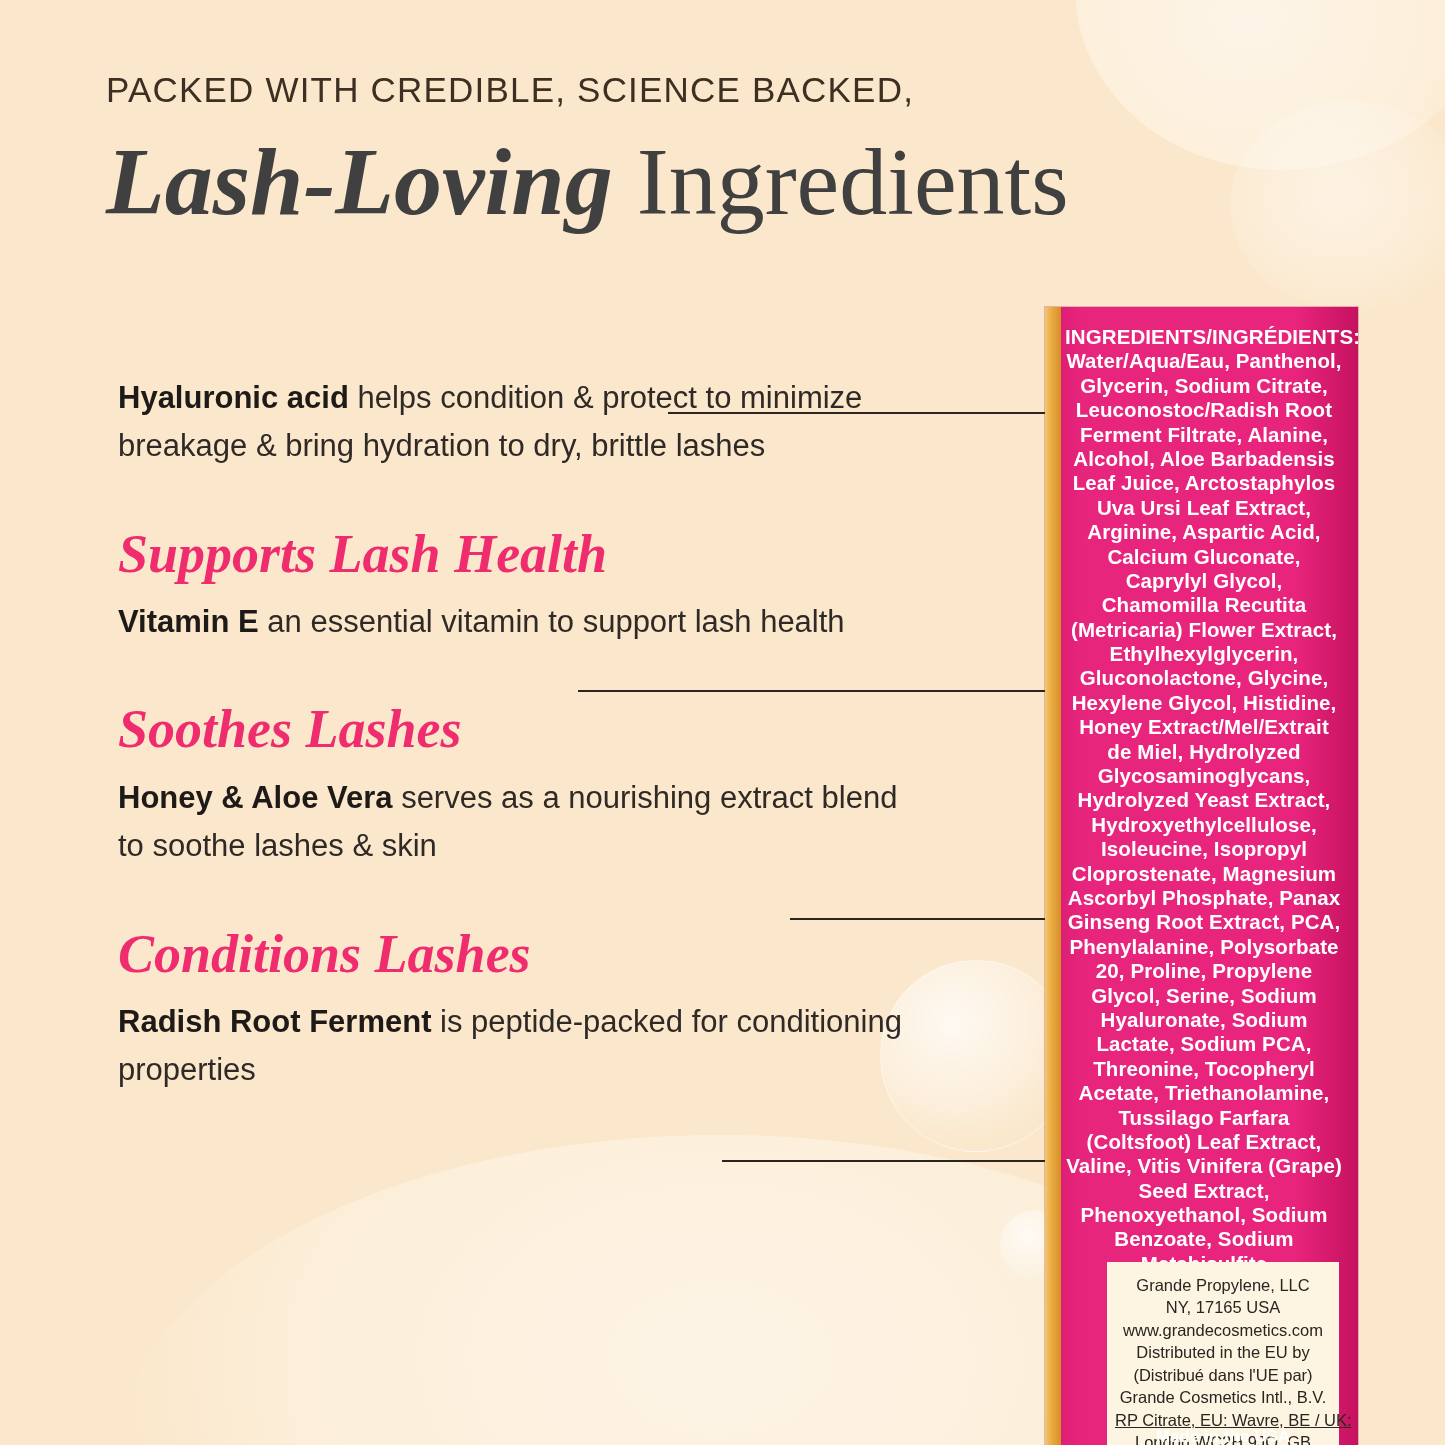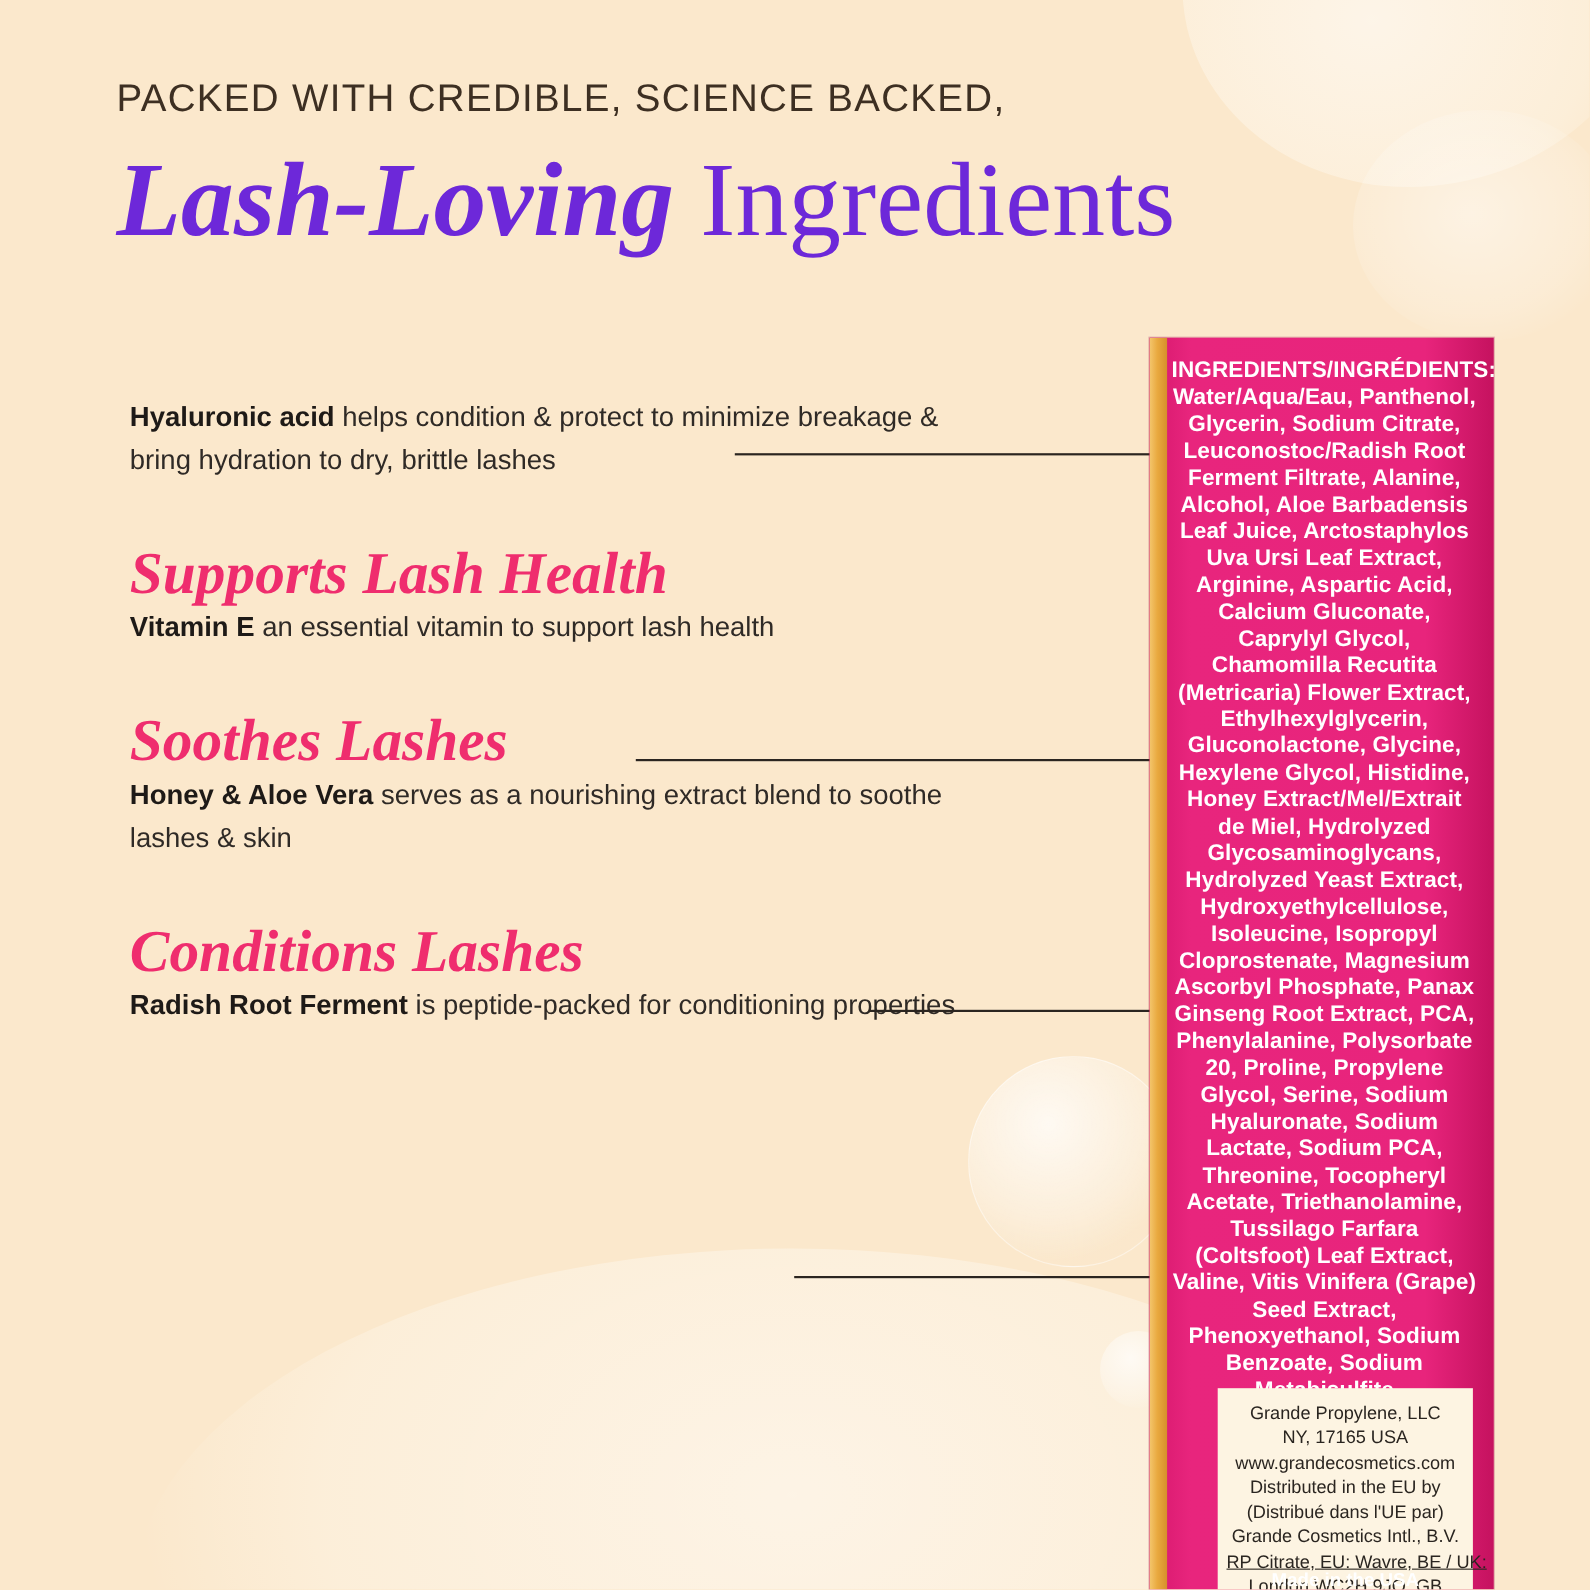--- a/index.html
+++ b/index.html
@@ -74,21 +74,21 @@
     color: #3d2f22;
     font-weight: 400;
     line-height: 1.15;
     white-space: nowrap;
   }
   .title {
     margin-top: 22px;
     font-family: "Liberation Serif", serif;
     font-size: 96px;
     line-height: 1.05;
-    color: #6d28d9;
+    color: #404040;
     white-space: nowrap;
   }
   .title .ital {
     font-style: italic;
     font-weight: 700;
   }
   .title .reg {
     font-style: normal;
     font-weight: 400;
   }
@@ -108,21 +108,22 @@
     font-family: "Liberation Serif", serif;
     font-style: italic;
     font-weight: 700;
     font-size: 54px;
     color: #ef2d6e;
     line-height: 1.1;
     display: inline-block;
     white-space: nowrap;
   }
   .benefit-body {
-    font-size: 25px;
+    margin-top: 14px;
+    font-size: 31px;
     line-height: 1.56;
     color: #2f2a26;
     max-width: 790px;
   }
   .benefit-body b {
     font-weight: 700;
     color: #1e1a17;
   }
 
   

